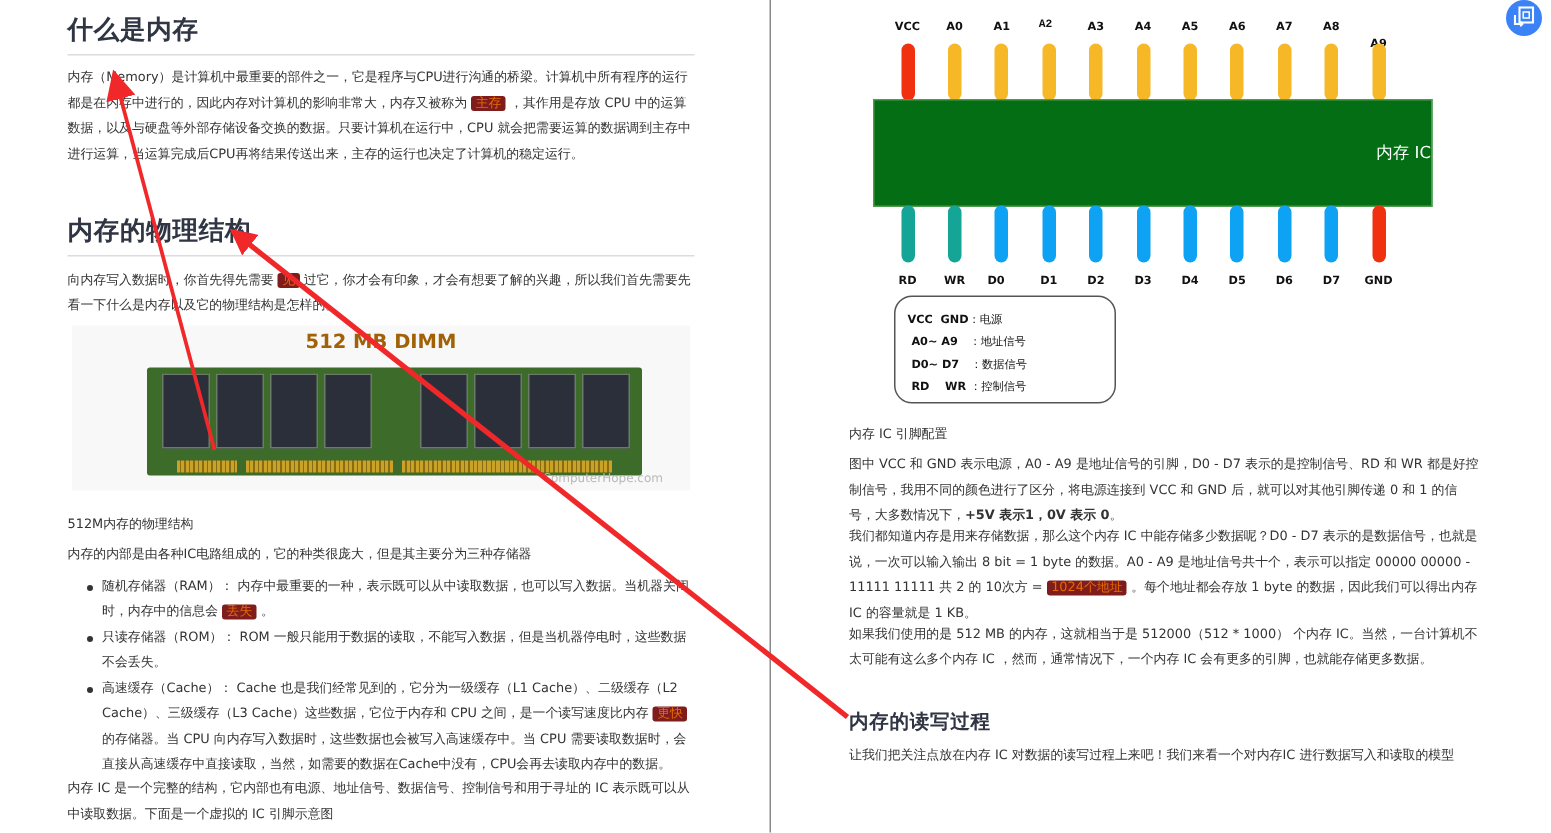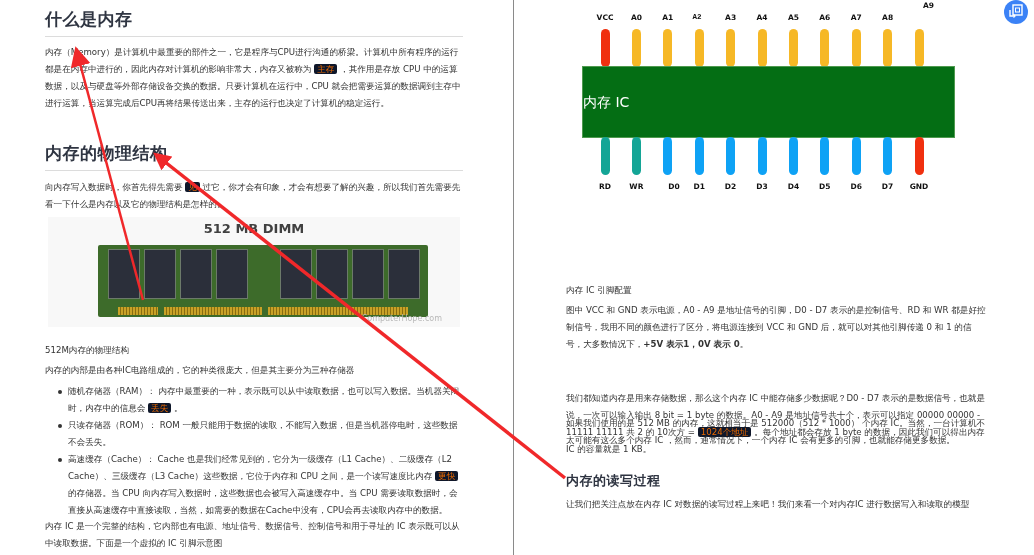--- a/index.html
+++ b/index.html
@@ -5,33 +5,33 @@
   html, body { margin:0; padding:0; }
   body { width:1034px; height:555px; overflow:hidden; background:#fff; position:relative;
          font-family:"DejaVu Sans","Liberation Sans",sans-serif; color:#333; }
   .page { position:absolute; top:0; height:555px; background:#fff; overflow:hidden; }
   .left { left:0; width:513px; }
   .right { left:514px; width:520px; }
   .divider { position:absolute; left:513px; top:0; width:1px; height:555px; background:#8a8a8a; }
   .h2 { position:absolute; font-size:17px; font-weight:bold; color:#2f3542; margin:0; letter-spacing:0.5px; }
   .hr { position:absolute; height:1px; background:#dcdcdc; }
   .p { position:absolute; font-size:8.6px; line-height:17px; color:#333; margin:0; }
-  .hl { color:#e96900; background:#0f172a; padding:0 3px; border-radius:2px; }
+  .hl { color:#e96900; background:#7f1d1d; padding:0 3px; border-radius:2px; }
   .b { font-weight:bold; }
   ul.list { position:absolute; margin:0; padding:0; list-style:none; font-size:8.6px; line-height:17px; color:#333; }
   ul.list li { position:relative; padding-left:13px; }
   ul.list li::before { content:""; position:absolute; left:3px; top:7px; width:4px; height:4px; border-radius:50%; background:#333; }
   .dimm { position:absolute; left:48px; top:217px; width:412px; height:110px; background:#f8f8f8; }
-  .dimm-title { position:absolute; left:0; right:0; top:4px; text-align:center; color:#404040; font-size:13px; font-weight:bold; }
+  .dimm-title { position:absolute; left:0; right:0; top:4px; text-align:center; color:#a16207; font-size:13px; font-weight:bold; }
   .board { position:absolute; left:50px; top:28px; width:330px; height:72px; background:#3d6b2a; border-radius:2px; }
   .chip { position:absolute; top:4px; width:30px; height:48px; background:#2b2f3a; border:1px solid #6c7a6a; }
   .gold { position:absolute; bottom:2px; height:8px; background:repeating-linear-gradient(90deg,#c9a227 0 2px,#8a6d10 2px 3px); }
   .watermark { position:absolute; right:18px; bottom:4px; font-size:8px; color:#b9b9b9; }
   .ic-box { position:absolute; left:68px; top:66px; width:373px; height:72px; background:#046e14; border:1px solid #4f9a4f; box-sizing:border-box; }
-  .ic-label { position:absolute; left:0; right:0; top:27px; text-align:left; color:#fff; font-size:14px; }
+  .ic-label { position:absolute; left:0; right:0; top:27px; text-align:right; color:#fff; font-size:11px; }
   .pin { position:absolute; width:9px; border-radius:5px; }
   .pin-label { position:absolute; width:30px; text-align:center; font-size:7.5px; font-weight:bold; color:#111; }
   .legend { position:absolute; left:82px; top:197px; width:148px; height:72px; border:1px solid #555; border-radius:12px; box-sizing:border-box; }
   .legend-row { position:absolute; left:8px; font-size:7.5px; font-weight:bold; color:#111; white-space:pre; }
   .legend-row .desc { font-weight:normal; }
   .float-btn { position:absolute; left:1004px; top:0; width:24px; height:24px; border-radius:50%; background:#3b82f6; }
   svg.arrows { position:absolute; left:0; top:0; pointer-events:none; }
 </style>
 </head>
 <body>
@@ -92,55 +92,61 @@
       <div class="pin-label" style="left: 233px; top: 13px;">A4</div>
       <div class="pin" style="left: 243.5px; top: 29px; height: 38px; background: rgb(246, 184, 38);"></div>
       <div class="pin-label" style="left: 264.4px; top: 13px;">A5</div>
       <div class="pin" style="left: 274.9px; top: 29px; height: 38px; background: rgb(246, 184, 38);"></div>
       <div class="pin-label" style="left: 295.8px; top: 13px;">A6</div>
       <div class="pin" style="left: 306.3px; top: 29px; height: 38px; background: rgb(246, 184, 38);"></div>
       <div class="pin-label" style="left: 327.2px; top: 13px;">A7</div>
       <div class="pin" style="left: 337.7px; top: 29px; height: 38px; background: rgb(246, 184, 38);"></div>
       <div class="pin-label" style="left: 358.6px; top: 13px;">A8</div>
       <div class="pin" style="left: 369.1px; top: 29px; height: 38px; background: rgb(246, 184, 38);"></div>
-      <div class="pin-label" style="left: 390px; top: 1px; text-align: right;">A9</div>
+      <div class="pin-label" style="left: 390px; top: 24px;">A9</div>
       <div class="pin" style="left: 400.5px; top: 29px; height: 38px; background: rgb(246, 184, 38);"></div>
     </div>
   <div class="ic-box">
     <div class="ic-label">内存 IC</div>
   </div>
   <div id="bottom-pins">
       <div class="pin" style="left: 86.5px; top: 137px; height: 38px; background: rgb(20, 165, 150);"></div>
       <div class="pin-label" style="left: 76px; top: 182px;">RD</div>
       <div class="pin" style="left: 117.9px; top: 137px; height: 38px; background: rgb(20, 165, 150);"></div>
       <div class="pin-label" style="left: 107.4px; top: 182px;">WR</div>
       <div class="pin" style="left: 149.3px; top: 137px; height: 38px; background: rgb(14, 162, 245);"></div>
-      <div class="pin-label" style="left: 145px; top: 182px; text-align: center;">D0</div>
+      <div class="pin-label" style="left: 135px; top: 182px; text-align: center;">D0</div>
       <div class="pin" style="left: 180.7px; top: 137px; height: 38px; background: rgb(14, 162, 245);"></div>
       <div class="pin-label" style="left: 170.2px; top: 182px;">D1</div>
       <div class="pin" style="left: 212.1px; top: 137px; height: 38px; background: rgb(14, 162, 245);"></div>
       <div class="pin-label" style="left: 201.6px; top: 182px;">D2</div>
       <div class="pin" style="left: 243.5px; top: 137px; height: 38px; background: rgb(14, 162, 245);"></div>
       <div class="pin-label" style="left: 233px; top: 182px;">D3</div>
       <div class="pin" style="left: 274.9px; top: 137px; height: 38px; background: rgb(14, 162, 245);"></div>
       <div class="pin-label" style="left: 264.4px; top: 182px;">D4</div>
       <div class="pin" style="left: 306.3px; top: 137px; height: 38px; background: rgb(14, 162, 245);"></div>
       <div class="pin-label" style="left: 295.8px; top: 182px;">D5</div>
       <div class="pin" style="left: 337.7px; top: 137px; height: 38px; background: rgb(14, 162, 245);"></div>
       <div class="pin-label" style="left: 327.2px; top: 182px;">D6</div>
       <div class="pin" style="left: 369.1px; top: 137px; height: 38px; background: rgb(14, 162, 245);"></div>
       <div class="pin-label" style="left: 358.6px; top: 182px;">D7</div>
       <div class="pin" style="left: 400.5px; top: 137px; height: 38px; background: rgb(240, 48, 15);"></div>
       <div class="pin-label" style="left: 390px; top: 182px;">GND</div>
     </div>
 
+  <div class="legend">
+    <div class="legend-row" style="top:10px;"><span>VCC  GND</span><span class="desc">：电源</span></div>
+    <div class="legend-row" style="top:25px;"><span> A0~ A9   </span><span class="desc">：地址信号</span></div>
+    <div class="legend-row" style="top:40px;"><span> D0~ D7   </span><span class="desc">：数据信号</span></div>
+    <div class="legend-row" style="top:55px;"><span> RD    WR </span><span class="desc">：控制信号</span></div>
+  </div>
 
   <p class="p" style="left:52px;top:282px;width:420px;">内存 IC 引脚配置</p>
   <p class="p" style="left:52px;top:302px;width:420px;"><span>图中 VCC 和 GND 表示电源，A0 - A9 是地址信号的引脚，D0 - D7 表示的是控制信号、RD 和 WR 都是好控制信号，我用不同的颜色进行了区分，将电源连接到 VCC 和 GND 后，就可以对其他引脚传递 0 和 1 的信号，大多数情况下，</span><span class="b">+5V 表示1，0V 表示 0</span><span>。</span></p>
-  <p class="p" style="left:52px;top:350px;width:420px;margin-top:40px;"><span>我们都知道内存是用来存储数据，那么这个内存 IC 中能存储多少数据呢？D0 - D7 表示的是数据信号，也就是说，一次可以输入输出 8 bit = 1 byte 的数据。A0 - A9 是地址信号共十个，表示可以指定 00000 00000 - 11111 11111 共 2 的 10次方 = </span><span class="hl">1024个地址</span><span> 。每个地址都会存放 1 byte 的数据，因此我们可以得出内存 IC 的容量就是 1 KB。</span></p>
+  <p class="p" style="left:52px;top:350px;width:420px;"><span>我们都知道内存是用来存储数据，那么这个内存 IC 中能存储多少数据呢？D0 - D7 表示的是数据信号，也就是说，一次可以输入输出 8 bit = 1 byte 的数据。A0 - A9 是地址信号共十个，表示可以指定 00000 00000 - 11111 11111 共 2 的 10次方 = </span><span class="hl">1024个地址</span><span> 。每个地址都会存放 1 byte 的数据，因此我们可以得出内存 IC 的容量就是 1 KB。</span></p>
   <p class="p" style="left:52px;top:415px;width:420px;">如果我们使用的是 512 MB 的内存，这就相当于是 512000（512 * 1000） 个内存 IC。当然，一台计算机不太可能有这么多个内存 IC ，然而，通常情况下，一个内存 IC 会有更多的引脚，也就能存储更多数据。</p>
 
   <h2 class="h2" style="left:52px;top:472px;font-size:13px;">内存的读写过程</h2>
   <p class="p" style="left:52px;top:496px;width:420px;">让我们把关注点放在内存 IC 对数据的读写过程上来吧！我们来看一个对内存IC 进行数据写入和读取的模型</p>
 </div>
 
 <svg class="arrows" width="1034" height="555">
   <defs>
     <marker id="ah" markerWidth="8" markerHeight="8" refX="4" refY="4" orient="auto" markerUnits="strokeWidth">
       <path d="M0,0 L8,4 L0,8 z" fill="#f0282a"></path>

